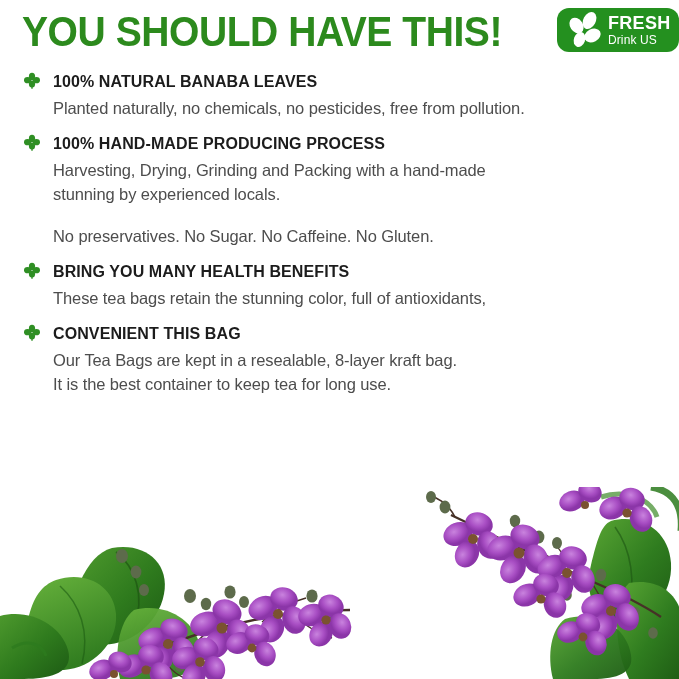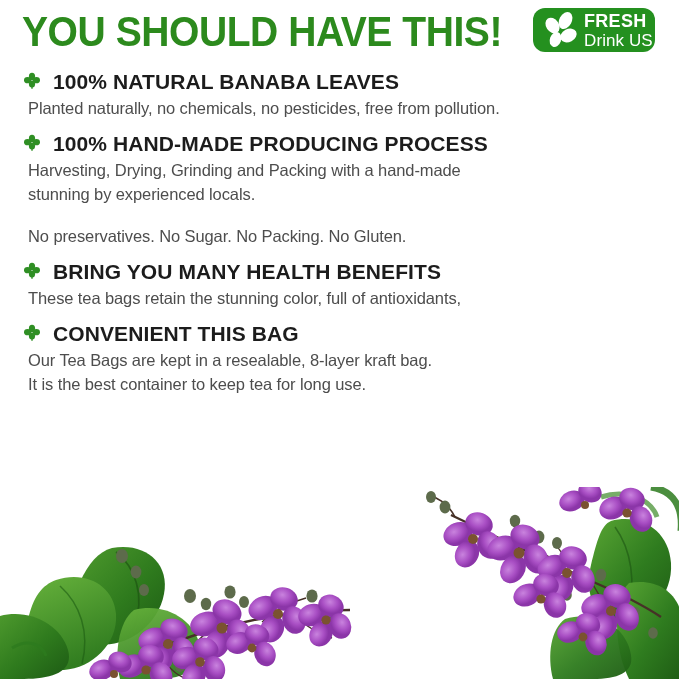--- a/index.html
+++ b/index.html
@@ -29,21 +29,21 @@
     color:#2c8a1d;
     transform:scaleX(0.93);
     transform-origin:left top;
     white-space:nowrap;
     line-height:48px;
   }
 
   
   #logo-badge {
     position:absolute;
-    right:24px; top:8px;
+    right:0; top:8px;
     width:122px; height:44px;
     background:#24901f;
     border-radius:12px;
     display:flex;
     align-items:center;
     padding-left:6px;
   }
   #logo-mark { width:44px; height:40px; flex:0 0 44px; }
   #logo-text {
     display:flex; flex-direction:column;
@@ -52,21 +52,21 @@
     margin-left:1px;
   }
   #logo-title {
     color:#ffffff;
     font-size:18px;
     font-weight:bold;
     letter-spacing:0.3px;
   }
   #logo-sub {
     color:#ffffff;
-    font-size:17px;
+    font-size:12px;
     font-weight:normal;
     letter-spacing:0.1px;
     margin-top:2px;
   }
 
   
   #feature-list {
     position:absolute;
     left:0; top:72px;
     width:679px;
@@ -77,29 +77,29 @@
     align-items:flex-start;
     padding-left:24px;
   }
   .bullet-icon {
     flex:0 0 16px;
     width:16px; height:18px;
     margin-right:13px;
     display:block;
   }
   .feature-title {
-    font-size:21px;
+    font-size:16px;
     font-weight:bold;
     color:#1c1c1c;
     letter-spacing:0.1px;
     line-height:20px;
     white-space:nowrap;
   }
   .feature-body {
-    padding-left:28px;
+    padding-left:53px;
     padding-top:4px;
     font-size:16.5px;
     color:#4d4d4d;
     line-height:24px;
     font-weight:normal;
     letter-spacing:-0.1px;
   }
   .feature-body div { white-space:nowrap; }
 
   
@@ -165,21 +165,21 @@
         </svg>
         <div class="feature-title">100% HAND-MADE PRODUCING PROCESS</div>
       </div>
       <div class="feature-body">
         <div>Harvesting, Drying, Grinding and Packing with a hand-made</div>
         <div>stunning by experienced locals.</div>
       </div>
     </div>
     <div class="feature-item">
       <div class="feature-body">
-        <div>No preservatives. No Sugar. No Packing. No Gluten.</div>
+        <div>No preservatives. No Sugar. No Caffeine. No Gluten.</div>
       </div>
     </div>
     <div class="feature-item">
       <div class="feature-head">
         <svg class="bullet-icon" viewBox="0 0 16 18">
           <g fill="#2f8f24">
             <ellipse cx="8" cy="4.4" rx="3.1" ry="3.6"></ellipse>
             <ellipse cx="3.6" cy="8.2" rx="3.6" ry="3.1"></ellipse>
             <ellipse cx="12.4" cy="8.2" rx="3.6" ry="3.1"></ellipse>
             <ellipse cx="8" cy="12.0" rx="3.1" ry="3.6"></ellipse>

